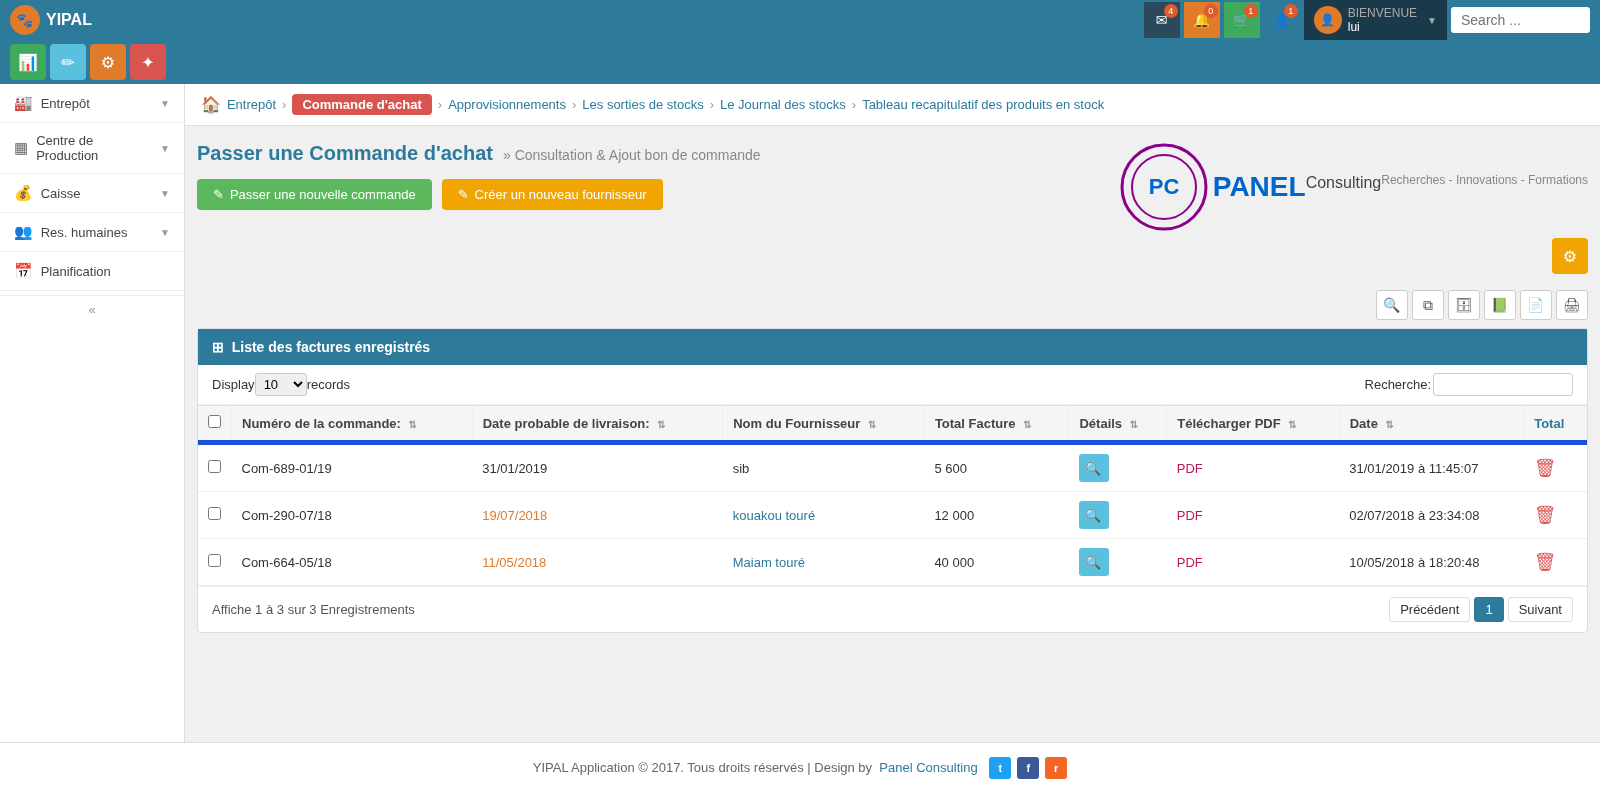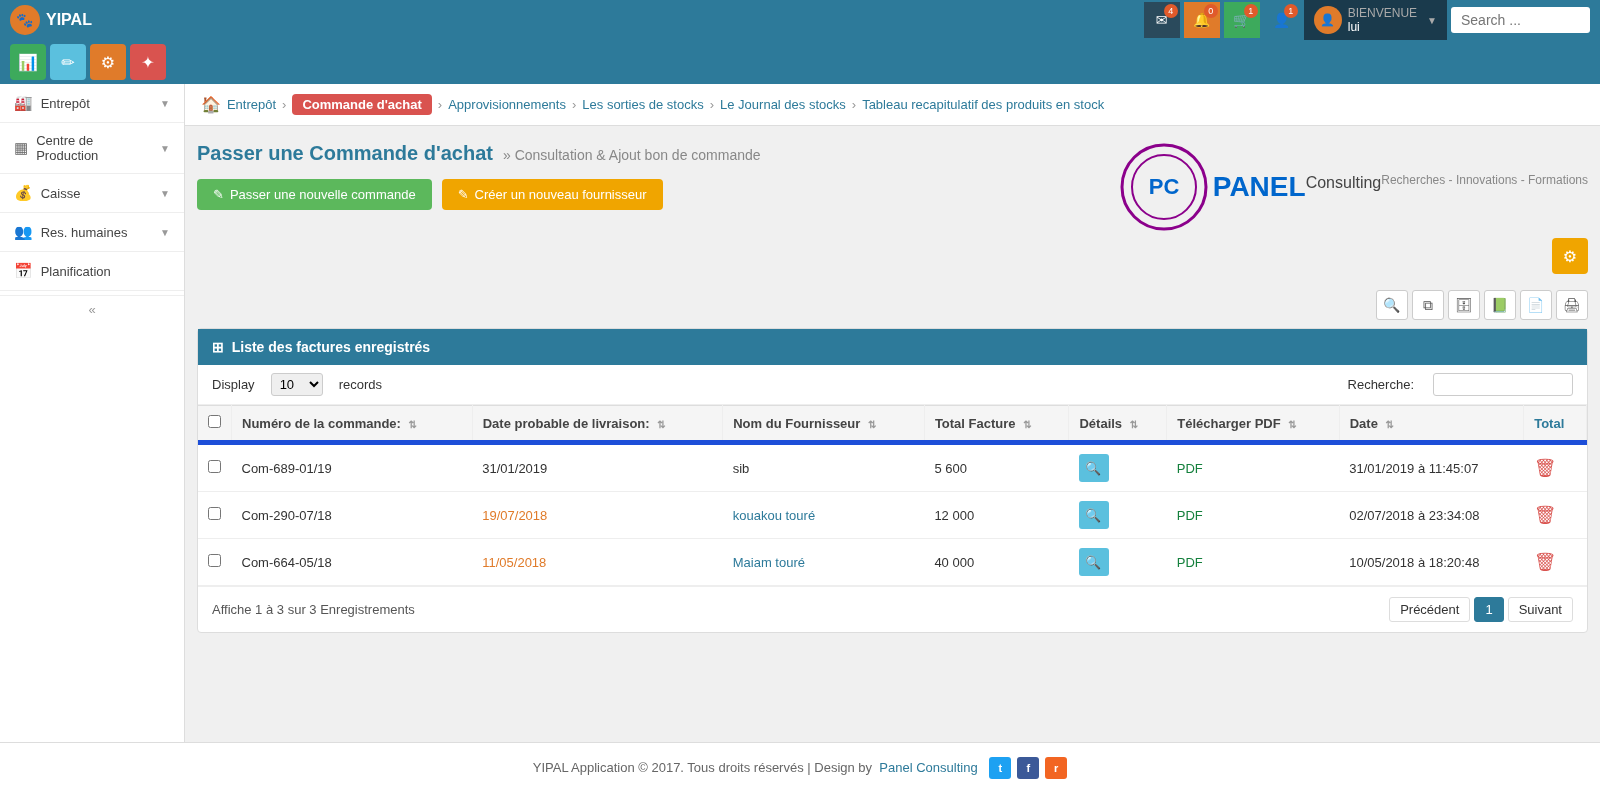--- a/index.html
+++ b/index.html
@@ -247,31 +247,31 @@
       display: flex; align-items: center; gap: 8px;
     }
     .table-controls {
       display: flex;
       align-items: center;
       justify-content: space-between;
       padding: 8px 14px;
       border-bottom: 1px solid #eee;
     }
     .display-control {
-      display: flex; align-items: center; gap: 16px;
+      display: flex; align-items: center; gap: 0;
       font-size: 13px;
     }
     .display-control select {
       padding: 2px 4px;
       border: 1px solid #ccc;
       border-radius: 3px;
       font-size: 13px;
     }
     .search-control {
-      display: flex; align-items: center; gap: 19px;
+      display: flex; align-items: center; gap: 2px;
       font-size: 13px;
     }
     .search-control input {
       border: 1px solid #ccc;
       padding: 3px 8px;
       border-radius: 3px;
       font-size: 13px;
       width: 140px;
     }
 
@@ -290,21 +290,21 @@
       padding: 9px 10px;
       text-align: left;
       font-weight: bold;
       color: #444;
       border-right: 1px solid #eee;
       white-space: nowrap;
     }
     thead th .sort-icon { color: #999; margin-left: 4px; font-size: 10px; }
     tbody tr { border-bottom: 1px solid #eee; }
     tbody td { padding: 9px 10px; vertical-align: middle; }
-    tbody td.link-cell { color: #15803d; cursor: pointer; }
+    tbody td.link-cell { color: #be185d; cursor: pointer; }
 
     .detail-btn {
       background: #5bc0de;
       border: none;
       color: #fff;
       width: 30px; height: 28px;
       border-radius: 3px;
       cursor: pointer;
       font-size: 13px;
       display: flex; align-items: center; justify-content: center;

